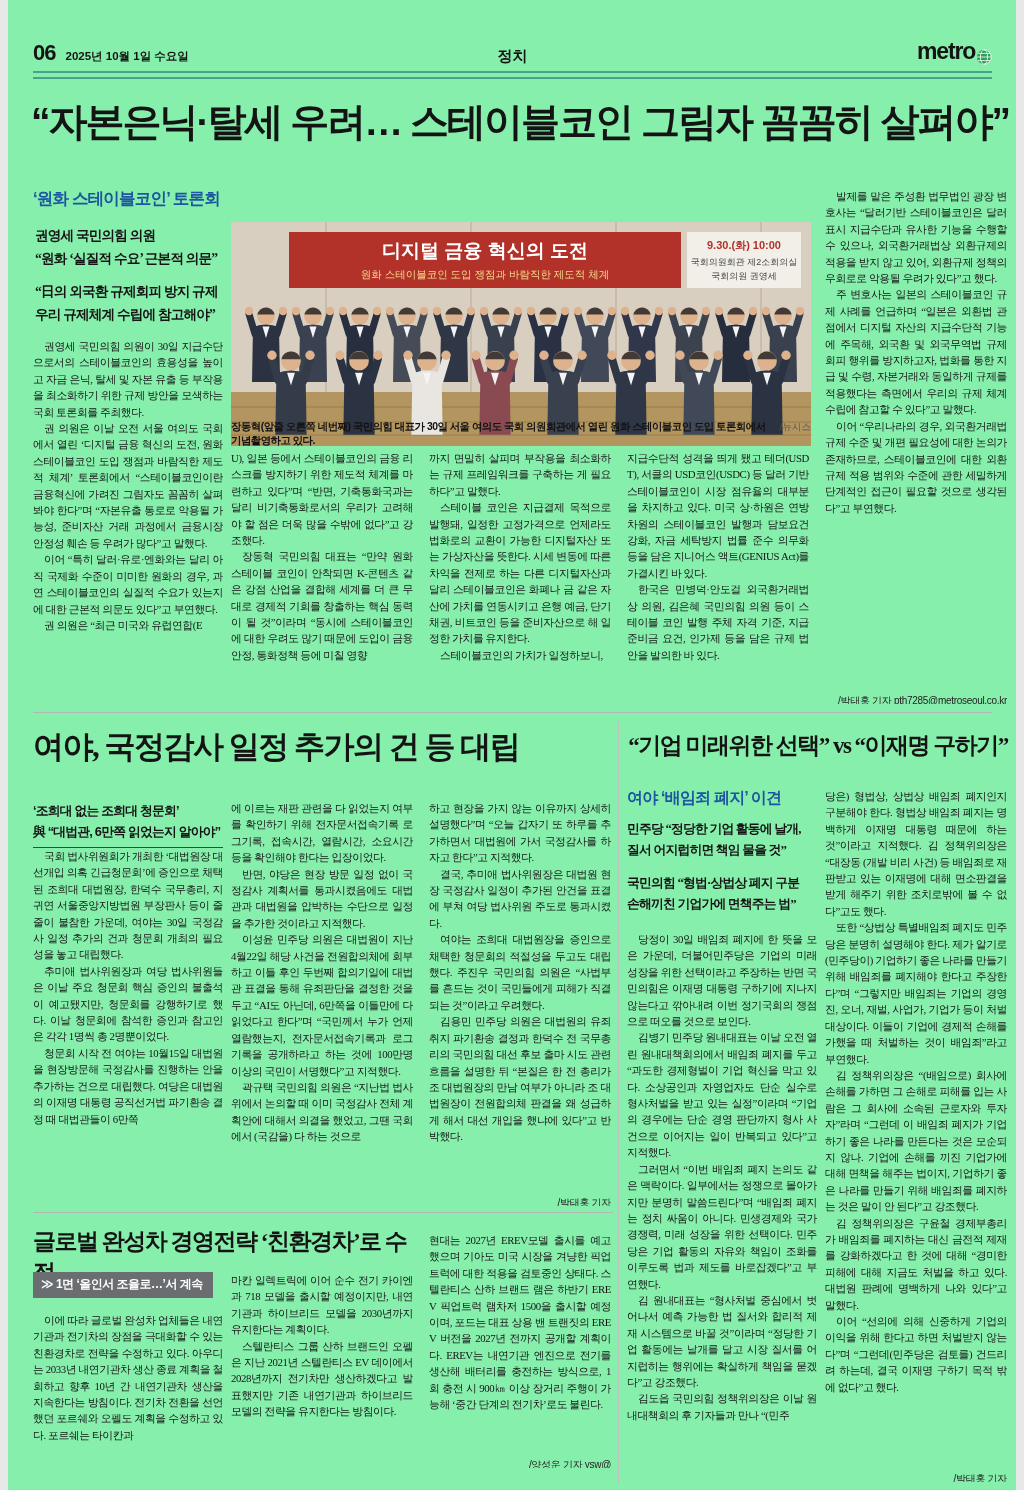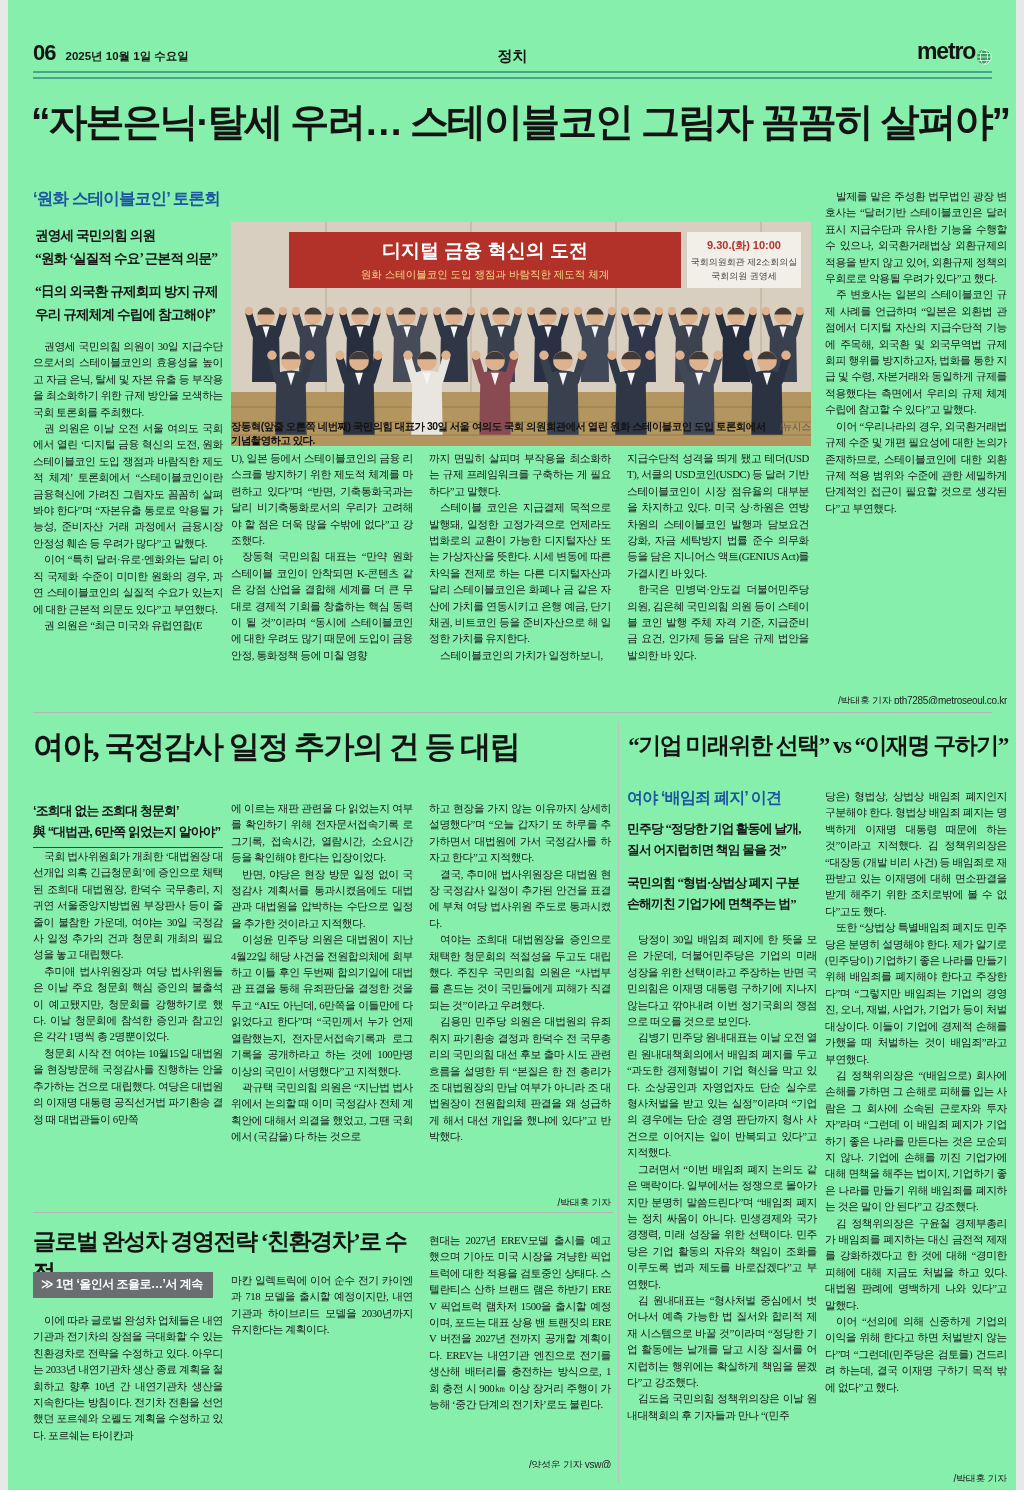--- a/index.html
+++ b/index.html
@@ -137,21 +137,21 @@
       <p class="para">U), 일본 등에서 스테이블코인의 금융 리스크를 방지하기 위한 제도적 체계를 마련하고 있다”며 “반면, 기축통화국과는 달리 비기축통화로서의 우리가 고려해야 할 점은 더욱 많을 수밖에 없다”고 강조했다.</p>
       <p class="para">장동혁 국민의힘 대표는 “만약 원화 스테이블 코인이 안착되면 K-콘텐츠 같은 강점 산업을 결합해 세계를 더 큰 무대로 경제적 기회를 창출하는 핵심 동력이 될 것”이라며 “동시에 스테이블코인에 대한 우려도 많기 때문에 도입이 금융안정, 통화정책 등에 미칠 영향</p>
     </div>
   <div class="col cont" style="left:421px;top:450px;height:254px;">
       <p class="para">까지 면밀히 살피며 부작용을 최소화하는 규제 프레임워크를 구축하는 게 필요하다”고 말했다.</p>
       <p class="para">스테이블 코인은 지급결제 목적으로 발행돼, 일정한 고정가격으로 언제라도 법화로의 교환이 가능한 디지털자산 또는 가상자산을 뜻한다. 시세 변동에 따른 차익을 전제로 하는 다른 디지털자산과 달리 스테이블코인은 화폐나 금 같은 자산에 가치를 연동시키고 은행 예금, 단기 채권, 비트코인 등을 준비자산으로 해 일정한 가치를 유지한다.</p>
       <p class="para">스테이블코인의 가치가 일정하보니,</p>
     </div>
   <div class="col cont" style="left:619px;top:450px;height:254px;">
       <p class="para">지급수단적 성격을 띄게 됐고 테더(USDT), 서클의 USD코인(USDC) 등 달러 기반 스테이블코인이 시장 점유율의 대부분을 차지하고 있다. 미국 상·하원은 연방 차원의 스테이블코인 발행과 담보요건 강화, 자금 세탁방지 법률 준수 의무화 등을 담은 지니어스 액트(GENIUS Act)를 가결시킨 바 있다.</p>
-      <p class="para">한국은 민병덕·안도걸 더불어민주당 의원, 김은혜 국민의힘 의원 등이 스테이블 코인 발행 주체 자격 기준, 지급준비금 요건, 인가제 등을 담은 규제 법안을 발의한 바 있다.</p>
+      <p class="para">한국은 민병덕·안도걸 외국환거래법상 의원, 김은혜 국민의힘 의원 등이 스테이블 코인 발행 주체 자격 기준, 지급준비금 요건, 인가제 등을 담은 규제 법안을 발의한 바 있다.</p>
     </div>
 
   <div class="col" style="left:817px;top:188px;height:500px;">
       <p class="para">발제를 맡은 주성환 법무법인 광장 변호사는 “달러기반 스테이블코인은 달러표시 지급수단과 유사한 기능을 수행할 수 있으나, 외국환거래법상 외환규제의 적용을 받지 않고 있어, 외환규제 정책의 우회로로 악용될 우려가 있다”고 했다.</p>
       <p class="para">주 변호사는 일본의 스테이블코인 규제 사례를 언급하며 “일본은 외환법 관점에서 디지털 자산의 지급수단적 기능에 주목해, 외국환 및 외국무역법 규제 회피 행위를 방지하고자, 법화를 통한 지급 및 수령, 자본거래와 동일하게 규제를 적용했다는 측면에서 우리의 규제 체계 수립에 참고할 수 있다”고 말했다.</p>
       <p class="para">이어 “우리나라의 경우, 외국환거래법 규제 수준 및 개편 필요성에 대한 논의가 존재하므로, 스테이블코인에 대한 외환규제 적용 범위와 수준에 관한 세밀하게 단계적인 접근이 필요할 것으로 생각된다”고 부연했다.</p>
     </div>
   <div class="col sans" style="left:817px;top:688px;height:16px;">
     <div class="byline">/박태홍 기자 pth7285@metroseoul.co.kr</div>
   </div>
@@ -223,20 +223,21 @@
   <div class="sec-hl" style="left:25px;top:1226px;width:392px;font-size:23px;">글로벌 완성차 경영전략 ‘친환경차’로 수정</div>
 
   <div style="position:absolute;left:25px;top:1272px;" class="sans">
     <span class="cont-box">≫ 1면 ‘올인서 조율로…’서 계속</span>
   </div>
   <div class="col" style="left:25px;top:1312px;height:172px;width:190px;">
       <p class="para">이에 따라 글로벌 완성차 업체들은 내연기관과 전기차의 장점을 극대화할 수 있는 친환경차로 전략을 수정하고 있다. 아우디는 2033년 내연기관차 생산 종료 계획을 철회하고 향후 10년 간 내연기관차 생산을 지속한다는 방침이다. 전기차 전환을 선언했던 포르쉐와 오펠도 계획을 수정하고 있다. 포르쉐는 타이칸과</p>
     </div>
   <div class="col cont" style="left:223px;top:1272px;height:212px;">
       <p class="para">마칸 일렉트릭에 이어 순수 전기 카이엔과 718 모델을 출시할 예정이지만, 내연기관과 하이브리드 모델을 2030년까지 유지한다는 계획이다.</p>
+      <p class="para">스텔란티스 그룹 산하 브랜드인 오펠은 지난 2021년 스텔란티스 EV 데이에서 2028년까지 전기차만 생산하겠다고 발표했지만 기존 내연기관과 하이브리드 모델의 전략을 유지한다는 방침이다.</p>
     </div>
   <div class="col cont" style="left:421px;top:1232px;height:236px;">
       <p class="para">현대는 2027년 EREV모델 출시를 예고 했으며 기아도 미국 시장을 겨냥한 픽업트럭에 대한 적용을 검토중인 상태다. 스텔란티스 산하 브랜드 램은 하반기 EREV 픽업트럭 램차저 1500을 출시할 예정이며, 포드는 대표 상용 밴 트랜짓의 EREV 버전을 2027년 전까지 공개할 계획이다. EREV는 내연기관 엔진으로 전기를 생산해 배터리를 충전하는 방식으로, 1회 충전 시 900㎞ 이상 장거리 주행이 가능해 ‘중간 단계의 전기차’로도 불린다.</p>
     </div>
   <div class="col sans" style="left:421px;top:1452px;height:16px;">
     <div class="byline">/양성운 기자 ysw@</div>
   </div>
 
 </div>
 

